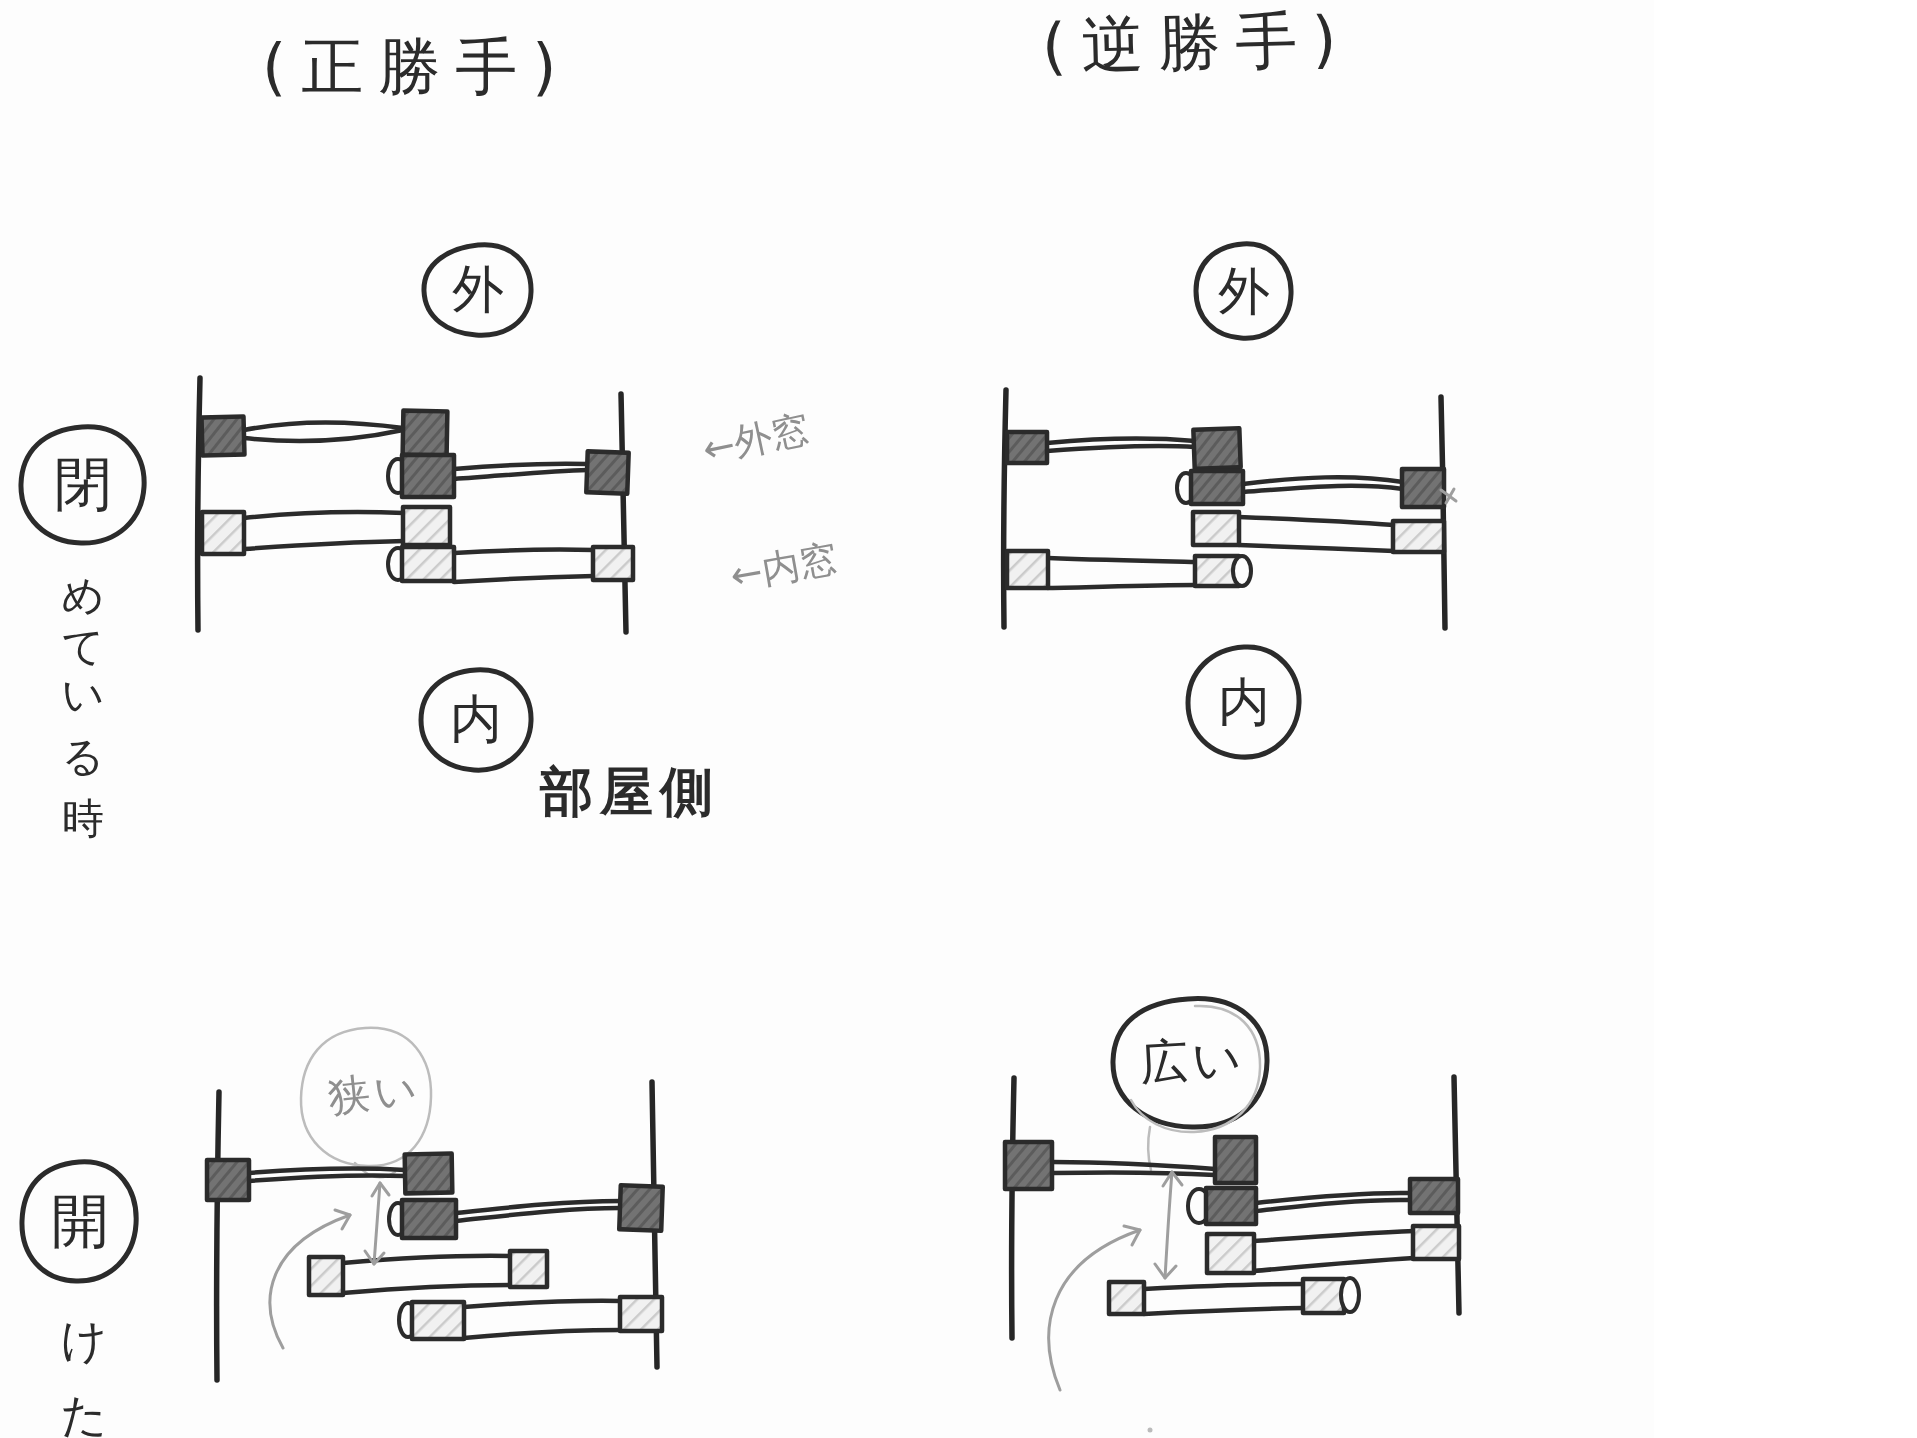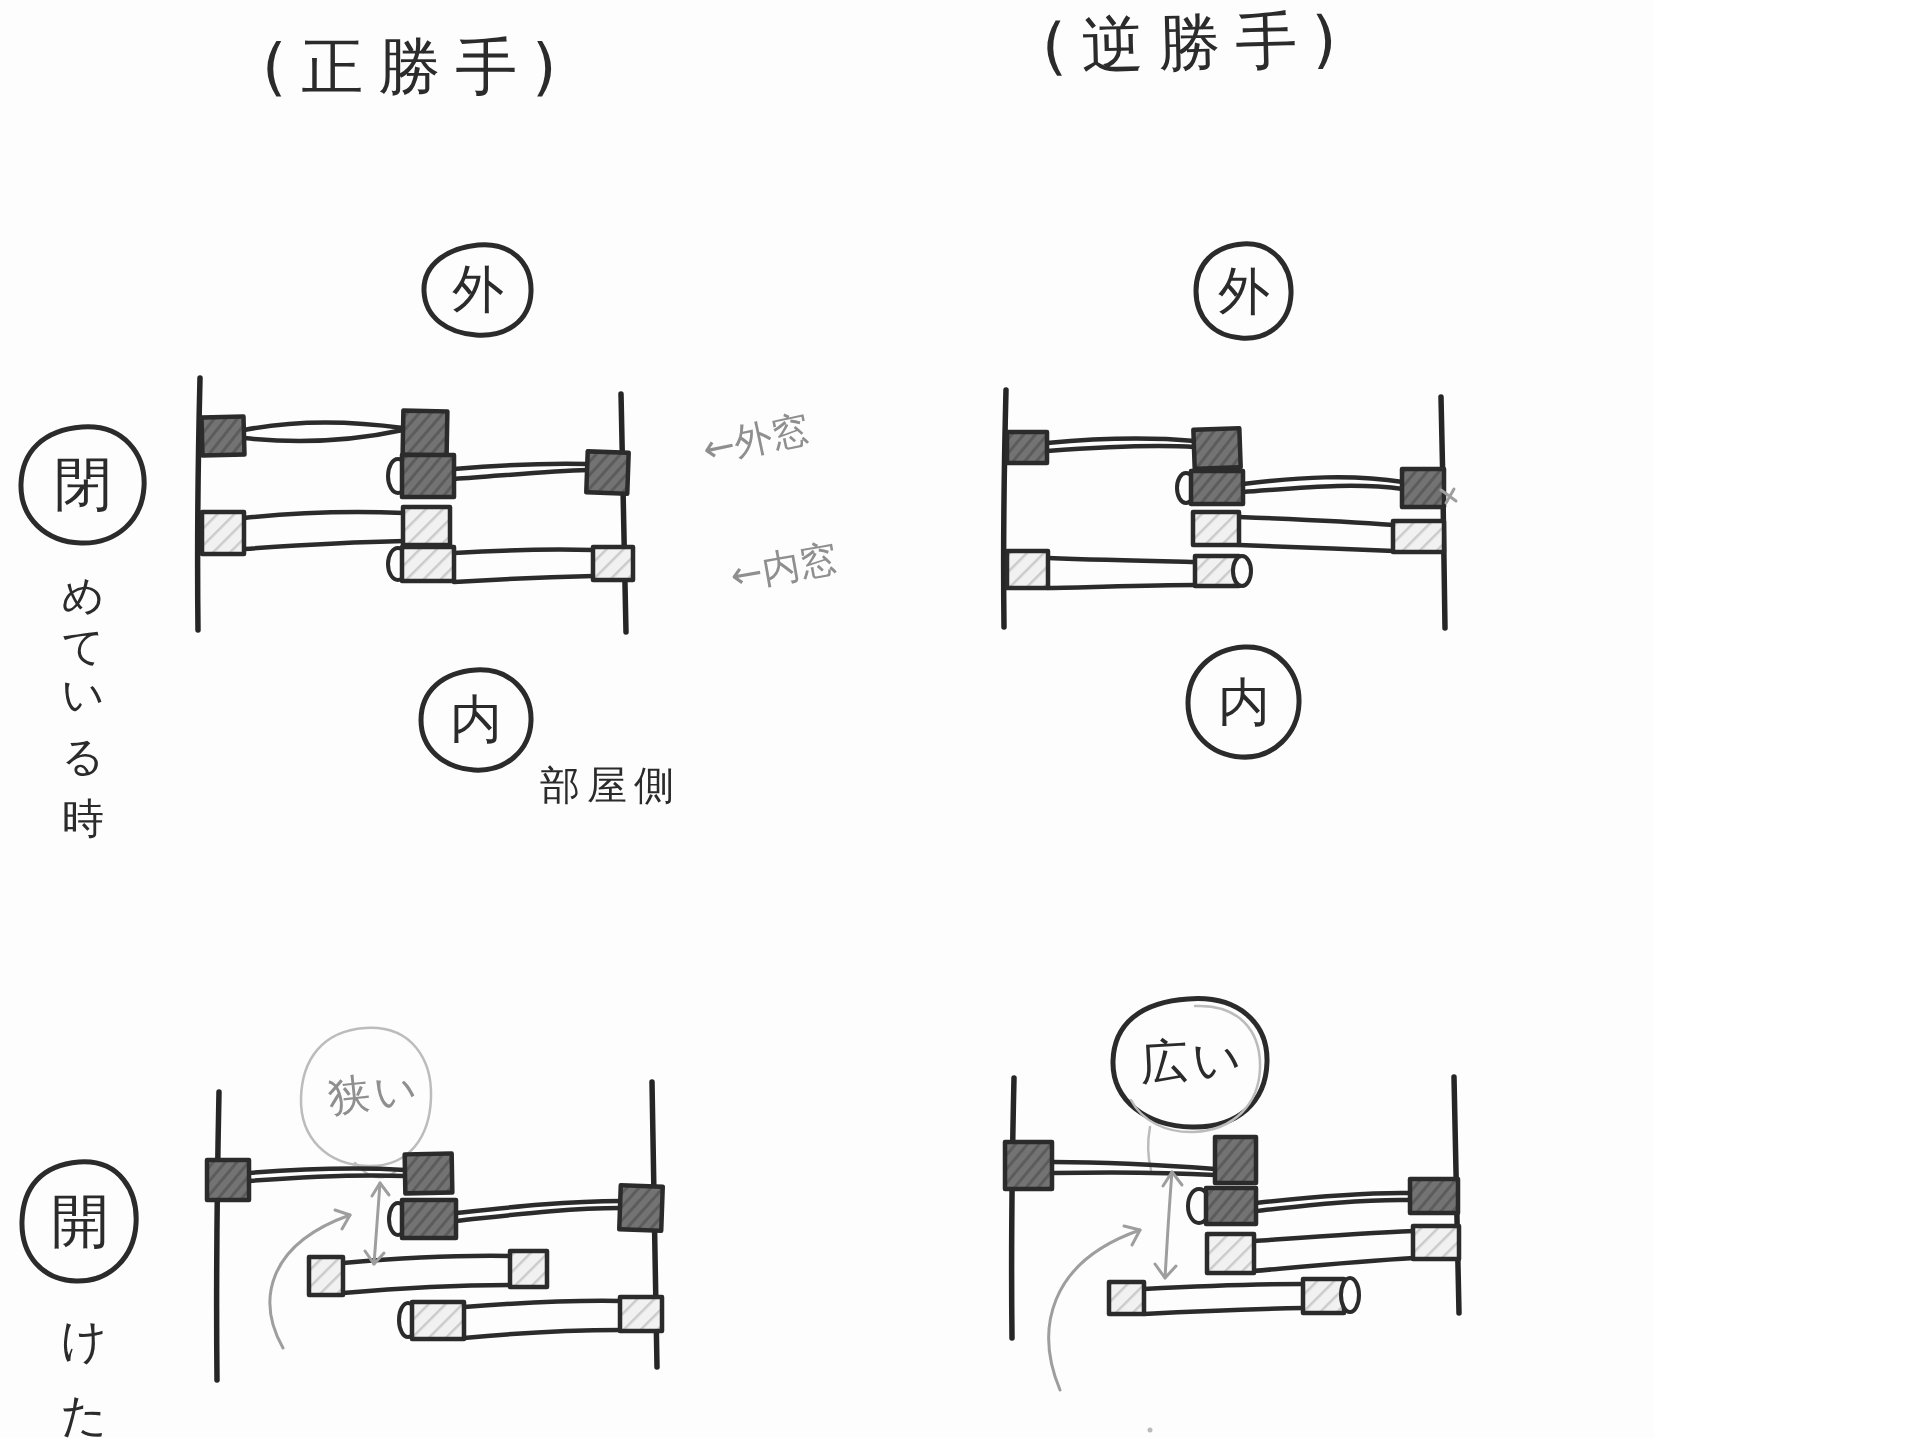--- a/index.html
+++ b/index.html
@@ -12,21 +12,21 @@
   svg.draw { position:absolute; left:0; top:0; }
   .t { position:absolute; line-height:1; white-space:nowrap; user-select:none; }
   .ink   { color:#2b2b2b; }
   .pencil{ color:#8f8f8f; }
   .vert  { writing-mode:vertical-rl; text-orientation:upright; }
 
   .title { font-size:62px; letter-spacing:15px; }
   .circled-char { font-size:58px; }
   .small-circled { font-size:52px; }
   .state-suffix { font-size:42px; letter-spacing:6px; }
-  .room-side { font-size:40px; letter-spacing:7px; }
+  .room-side { font-size:53px; letter-spacing:7px;font-weight:bold; }
   .win-note { font-size:38px; }
   .bubble-note { font-size:45px; letter-spacing:4px; }
 
   
   .wall { fill:none; stroke:#262626; stroke-width:5.5; stroke-linecap:round; }
   .rail { fill:none; stroke:#2b2b2b; stroke-width:4.5; stroke-linecap:round; }
   .pane-dark  { fill:url(#hd); stroke:#2b2b2b; stroke-width:4.5; stroke-linejoin:round; }
   .pane-light { fill:url(#hl); stroke:#2b2b2b; stroke-width:4.5; stroke-linejoin:round; }
   .cap  { fill:#fdfdfd; stroke:#2b2b2b; stroke-width:4; }
   .circ { fill:none; stroke:#2b2b2b; stroke-width:5; stroke-linecap:round; }

